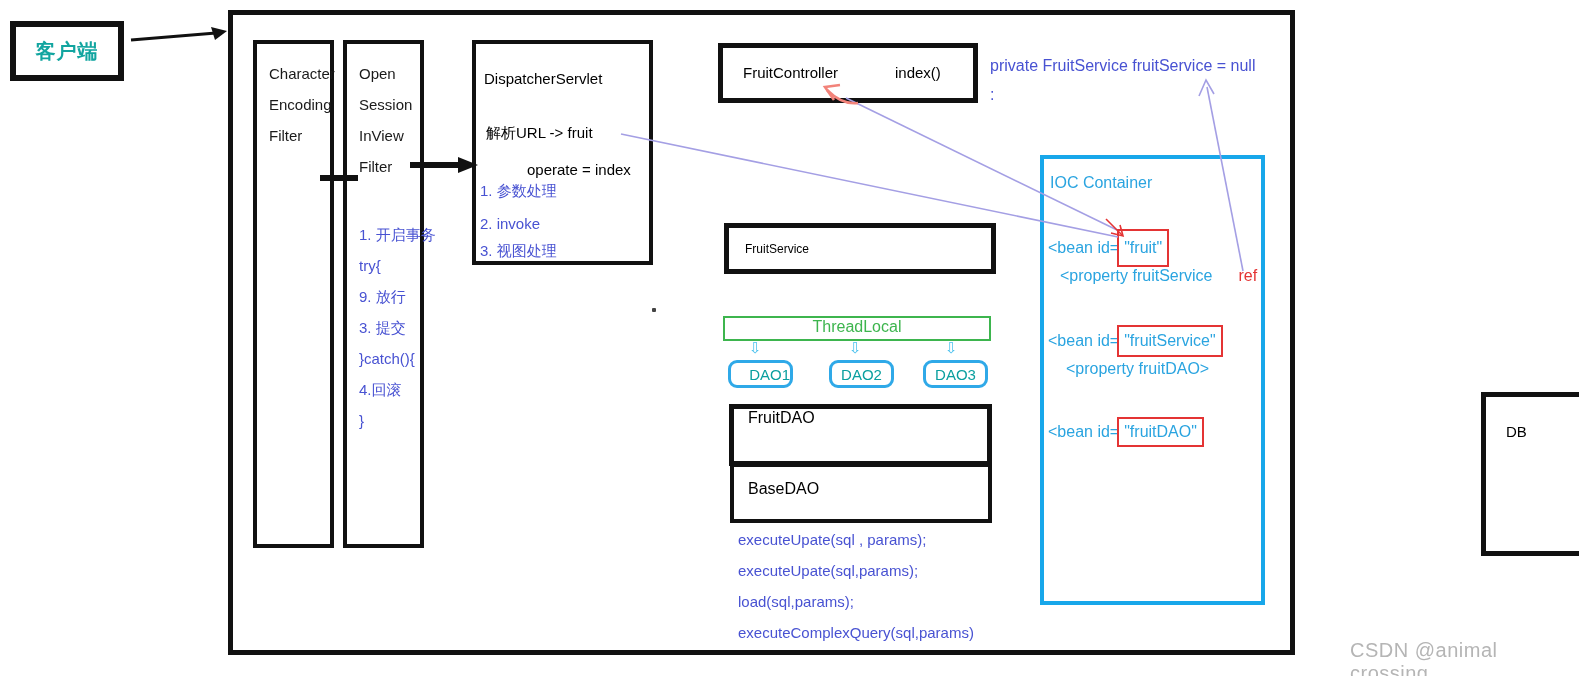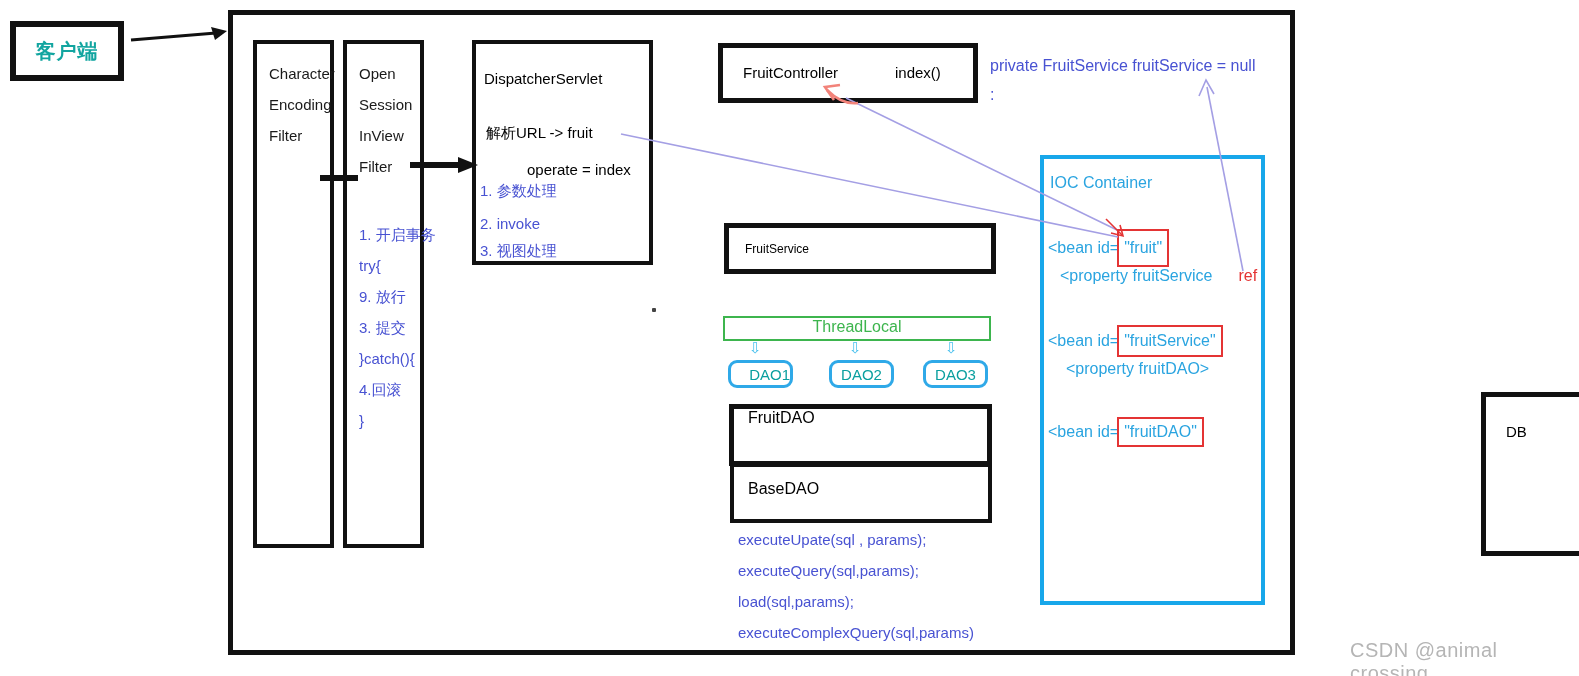--- a/index.html
+++ b/index.html
@@ -152,21 +152,21 @@
   </div>
 
   <div class="abs" id="fruitdao">
     <span>FruitDAO</span>
   </div>
   <div class="abs" id="basedao">
     <span>BaseDAO</span>
   </div>
 
   <div class="abs blue method-line" style="top:531px;">executeUpate(sql , params);</div>
-  <div class="abs blue method-line" style="top:562px;">executeQuery(sql,params);</div>
+  <div class="abs blue method-line" style="top:562px;">executeUpate(sql,params);</div>
   <div class="abs blue method-line" style="top:593px;">load(sql,params);</div>
   <div class="abs blue method-line" style="top:624px;">executeComplexQuery(sql,params)</div>
 
   <div class="abs" id="ioc">
     <span class="abs cyan" style="left:6px;top:15px;font-size:16px;">IOC Container</span>
 
     <div class="line" style="left:4px;top:70px;">
       <span class="cyan">&lt;bean id=</span>
         <span class="cyan red-box rb1">"fruit"</span>
     </div>

